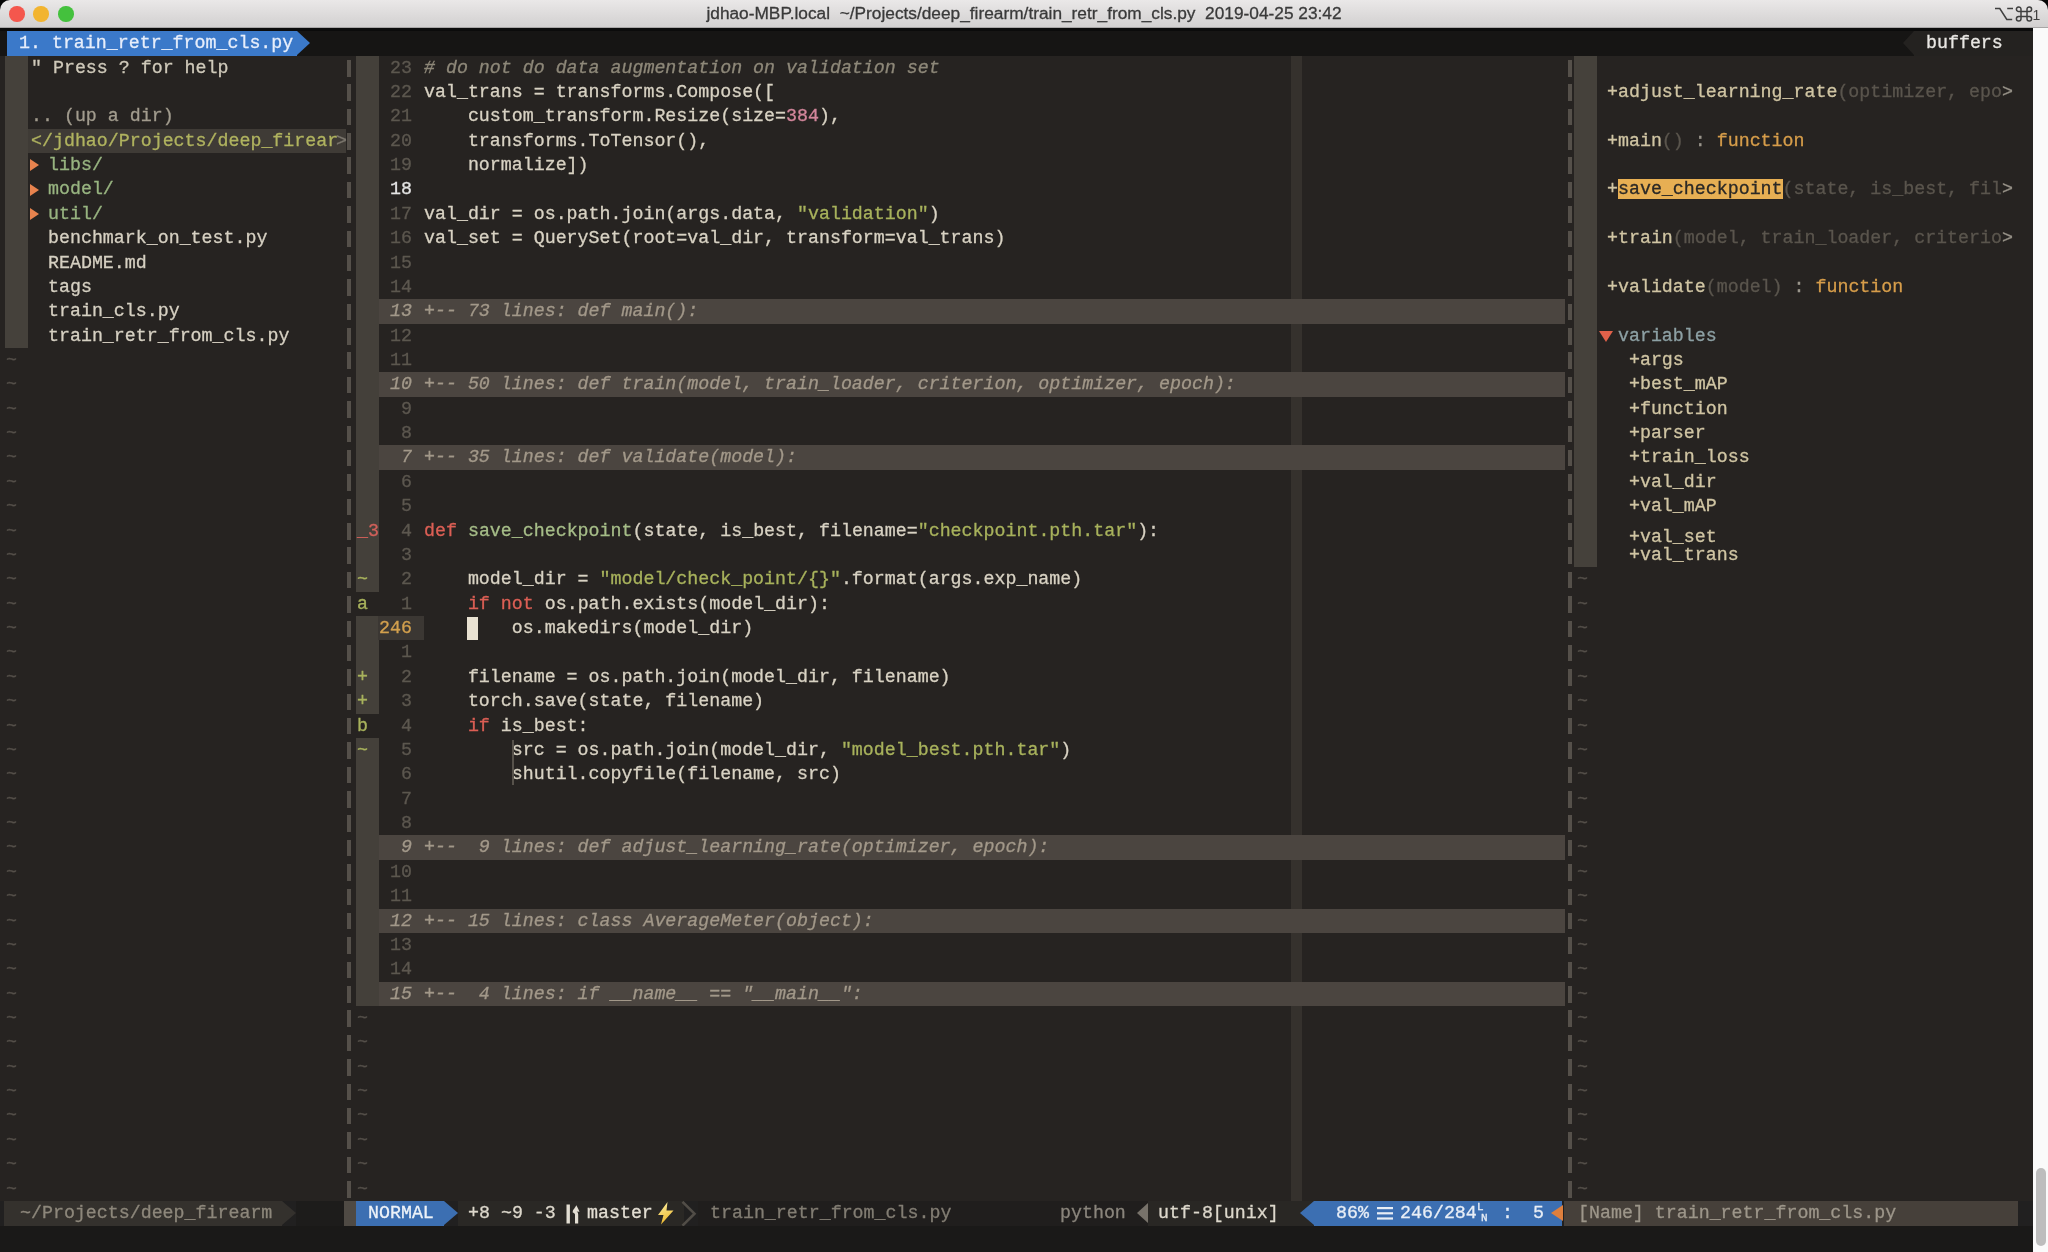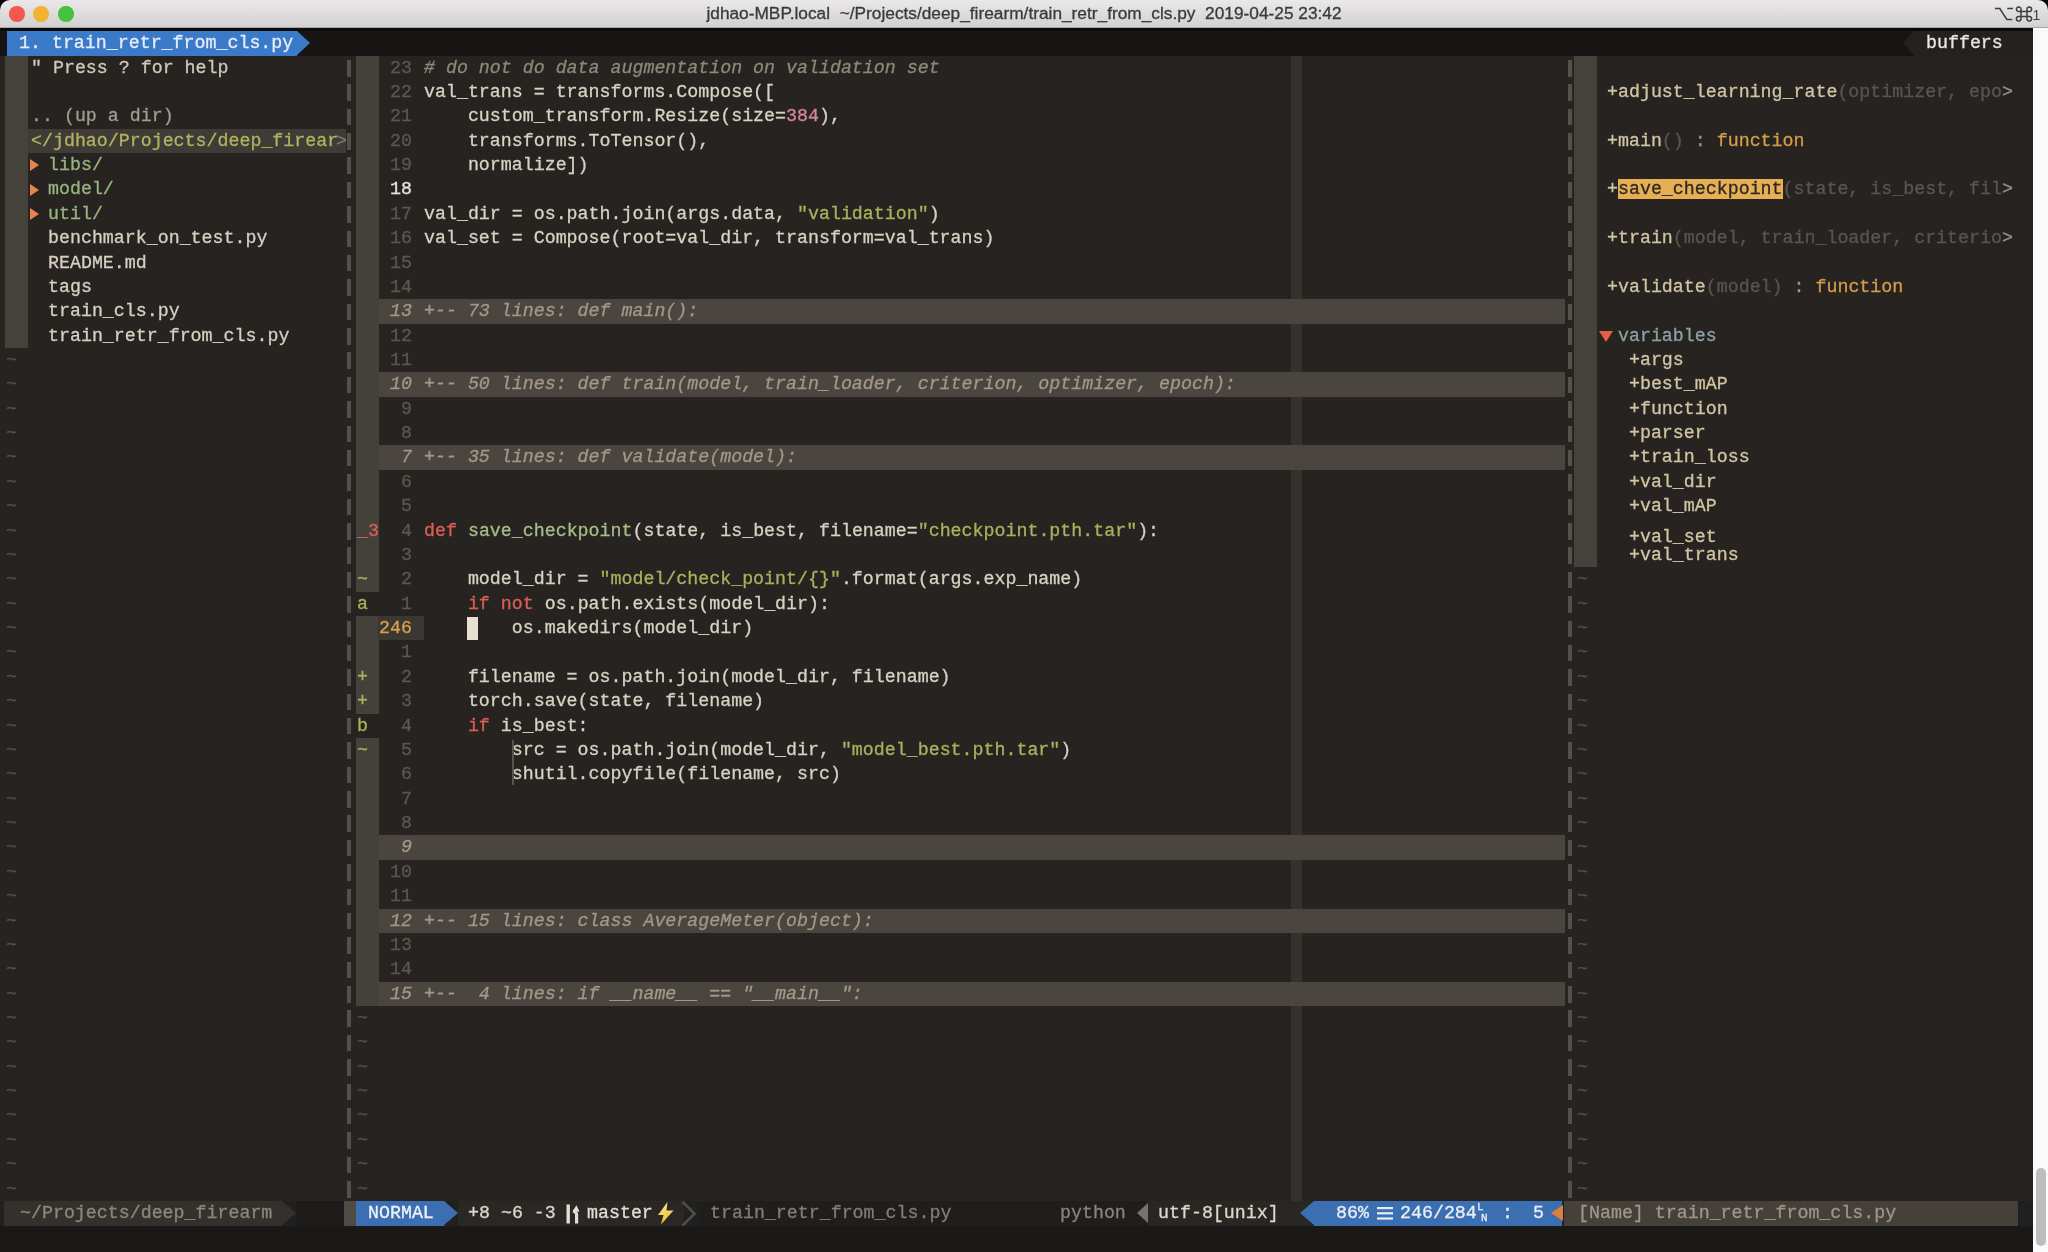--- a/index.html
+++ b/index.html
@@ -107,21 +107,21 @@
 <div class="ln" style="left:377px;top:104.2px;color:#5c574f">21</div>
 <div class="r" style="left:424.0px;top:104.2px;color:#d8d2c3">    custom_transform.Resize(size=<span class="p">384</span>),</div>
 <div class="ln" style="left:377px;top:128.6px;color:#5c574f">20</div>
 <div class="r" style="left:424.0px;top:128.6px;color:#d8d2c3">    transforms.ToTensor(),</div>
 <div class="ln" style="left:377px;top:153.0px;color:#5c574f">19</div>
 <div class="r" style="left:424.0px;top:153.0px;color:#d8d2c3">    normalize])</div>
 <div class="ln" style="left:377px;top:177.4px;color:#e5e5e5">18</div>
 <div class="ln" style="left:377px;top:201.7px;color:#5c574f">17</div>
 <div class="r" style="left:424.0px;top:201.7px;color:#d8d2c3">val_dir = os.path.join(args.data, <span class="s">"validation"</span>)</div>
 <div class="ln" style="left:377px;top:226.1px;color:#5c574f">16</div>
-<div class="r" style="left:424.0px;top:226.1px;color:#d8d2c3">val_set = Compose(root=val_dir, transform=val_trans)</div>
+<div class="r" style="left:424.0px;top:226.1px;color:#d8d2c3">val_set = QuerySet(root=val_dir, transform=val_trans)</div>
 <div class="ln" style="left:377px;top:250.5px;color:#5c574f">15</div>
 <div class="ln" style="left:377px;top:274.8px;color:#5c574f">14</div>
 <div class="ln" style="left:377px;top:323.6px;color:#5c574f">12</div>
 <div class="ln" style="left:377px;top:347.9px;color:#5c574f">11</div>
 <div class="ln" style="left:377px;top:396.7px;color:#5c574f"> 9</div>
 <div class="ln" style="left:377px;top:421.1px;color:#5c574f"> 8</div>
 <div class="ln" style="left:377px;top:469.8px;color:#5c574f"> 6</div>
 <div class="ln" style="left:377px;top:494.2px;color:#5c574f"> 5</div>
 <div class="sgn" style="top:518.5px;color:#d1605a">_3</div>
 <div class="ln" style="left:377px;top:518.5px;color:#5c574f"> 4</div>
@@ -152,21 +152,21 @@
 <div class="r" style="left:424.0px;top:762.2px;color:#d8d2c3">        shutil.copyfile(filename, src)</div>
 <div class="ln" style="left:377px;top:786.6px;color:#5c574f"> 7</div>
 <div class="ln" style="left:377px;top:811.0px;color:#5c574f"> 8</div>
 <div class="ln" style="left:377px;top:859.7px;color:#5c574f">10</div>
 <div class="ln" style="left:377px;top:884.1px;color:#5c574f">11</div>
 <div class="ln" style="left:377px;top:932.8px;color:#5c574f">13</div>
 <div class="ln" style="left:377px;top:957.2px;color:#5c574f">14</div>
 <div class="fold" style="top:299.2px"><i style="position:absolute;left:0;width:33px;text-align:right;font-style:italic">13</i><i style="position:absolute;left:45px;font-style:italic">+-- 73 lines: def main():</i></div>
 <div class="fold" style="top:372.3px"><i style="position:absolute;left:0;width:33px;text-align:right;font-style:italic">10</i><i style="position:absolute;left:45px;font-style:italic">+-- 50 lines: def train(model, train_loader, criterion, optimizer, epoch):</i></div>
 <div class="fold" style="top:445.4px"><i style="position:absolute;left:0;width:33px;text-align:right;font-style:italic"> 7</i><i style="position:absolute;left:45px;font-style:italic">+-- 35 lines: def validate(model):</i></div>
-<div class="fold" style="top:835.3px"><i style="position:absolute;left:0;width:33px;text-align:right;font-style:italic"> 9</i></div>
+<div class="fold" style="top:835.3px"><i style="position:absolute;left:0;width:33px;text-align:right;font-style:italic"> 9</i><i style="position:absolute;left:45px;font-style:italic">+--  9 lines: def adjust_learning_rate(optimizer, epoch):</i></div>
 <div class="fold" style="top:908.5px"><i style="position:absolute;left:0;width:33px;text-align:right;font-style:italic">12</i><i style="position:absolute;left:45px;font-style:italic">+-- 15 lines: class AverageMeter(object):</i></div>
 <div class="fold" style="top:981.6px"><i style="position:absolute;left:0;width:33px;text-align:right;font-style:italic">15</i><i style="position:absolute;left:45px;font-style:italic">+--  4 lines: if __name__ == "__main__":</i></div>
 <div class="a" style="left:512px;top:739.9px;width:2px;height:45px;background:#57524b"></div>
 <div class="a" style="left:466.5px;top:616.5px;width:11px;height:23.4px;background:#e8e1d1"></div>
 <div class="r" style="left:357px;top:1005.9px;color:#544f49">~</div>
 <div class="r" style="left:357px;top:1030.3px;color:#544f49">~</div>
 <div class="r" style="left:357px;top:1054.7px;color:#544f49">~</div>
 <div class="r" style="left:357px;top:1079.0px;color:#544f49">~</div>
 <div class="r" style="left:357px;top:1103.4px;color:#544f49">~</div>
 <div class="r" style="left:357px;top:1127.8px;color:#544f49">~</div>
@@ -222,21 +222,21 @@
 <div class="a" style="left:344px;top:1200.6px;width:12px;height:25.4px;background:#4f4a44"></div>
 <div class="a" style="left:356px;top:1200.6px;width:88px;height:25.4px;background:#3c6fb2"></div>
 <div class="a" style="left:444px;top:1200.6px;width:0;height:0;border-top:12.7px solid transparent;border-bottom:12.7px solid transparent;border-left:14px solid #3c6fb2"></div>
 <div class="a" style="left:368px;top:1200.6px;height:25.4px;line-height:25.4px;white-space:pre;color:#edf2f8;">NORMAL</div>
 <div class="a" style="left:20px;top:1200.6px;height:25.4px;line-height:25.4px;white-space:pre;color:#8d877b;">~/Projects/deep_firearm</div>
 <div class="a" style="left:458px;top:1200.6px;width:226px;height:25.4px;background:#2a2825"></div>
 <svg class="a" style="left:681px;top:1200.6px" width="16" height="25.4px" viewBox="0 0 16 25.4">
     <path d="M1.5 0.8 L13.5 12.7 L1.5 24.6" stroke="#514d47" stroke-width="2.6" fill="none"></path>
   </svg>
 <div class="a" style="left:698px;top:1200.6px;width:629px;height:25.4px;background:#201e1d"></div>
-<div class="a" style="left:468px;top:1200.6px;height:25.4px;line-height:25.4px;white-space:pre;color:#ddd8cc;">+8 ~6 -3</div>
+<div class="a" style="left:468px;top:1200.6px;height:25.4px;line-height:25.4px;white-space:pre;color:#ddd8cc;">+8 ~9 -3</div>
 <svg class="a" style="left:564px;top:1203.1px" width="18" height="22" viewBox="0 0 18 22">
 <g fill="none" stroke="#e3ded3">
 <path d="M4.2 1.5 V20.5" stroke-width="3.4"></path>
 <path d="M12.6 20.5 V11.5 C12.6 9.2 10.8 8.6 9.2 7.8" stroke-width="3.2"></path>
 </g>
 <polygon points="8.6,8.2 12.4,2.2 15.6,8.8" fill="#e3ded3"></polygon>
 </svg>
 <div class="a" style="left:587px;top:1200.6px;height:25.4px;line-height:25.4px;white-space:pre;color:#e3ded3;">master</div>
 <svg class="a" style="left:654px;top:1202.1px" width="24" height="23" viewBox="0 0 24 23">
 <defs>

